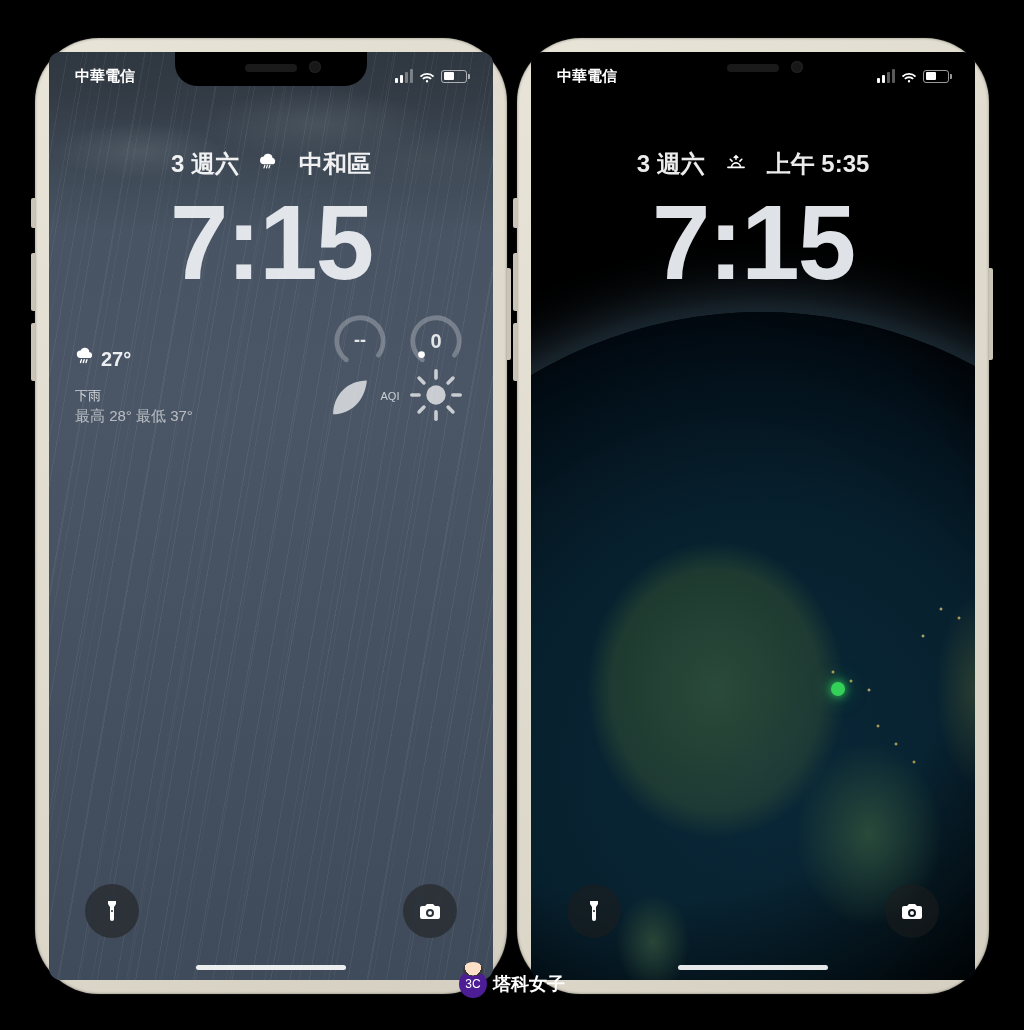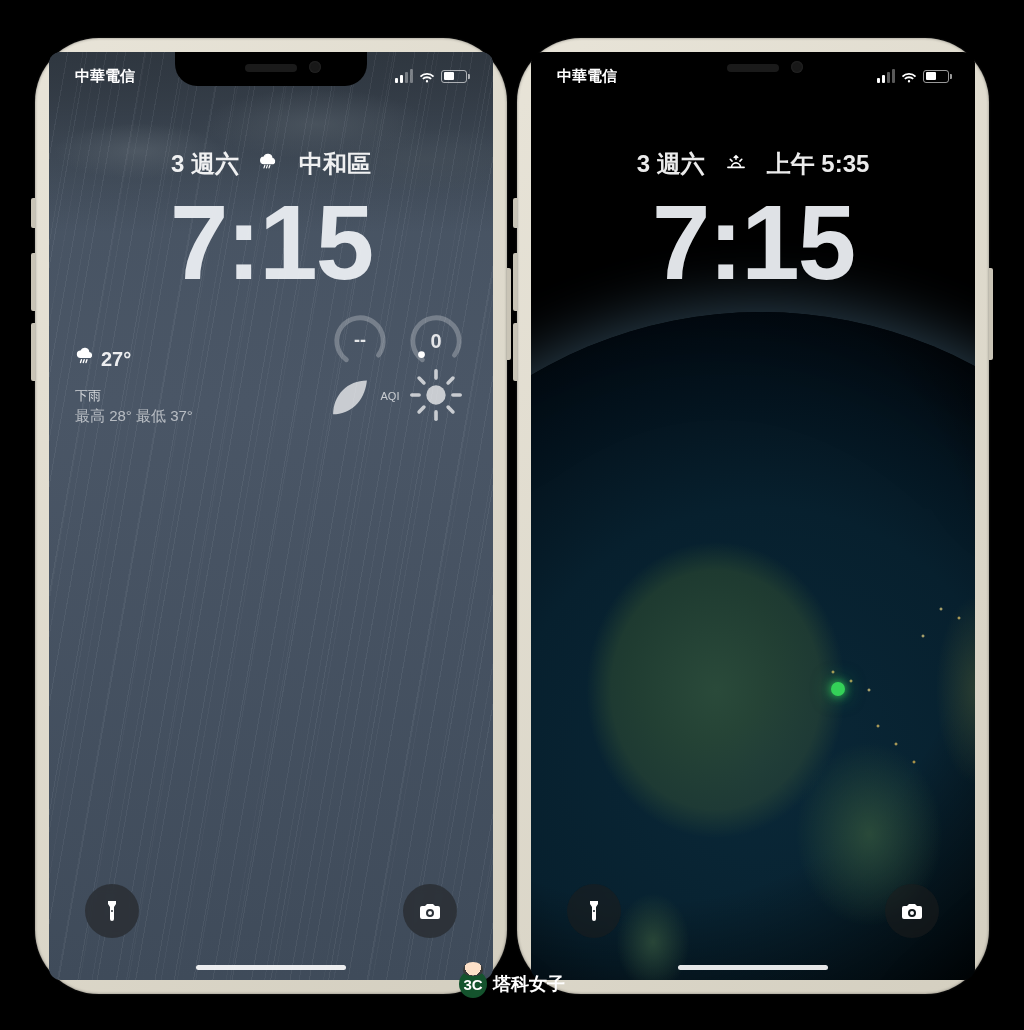--- a/index.html
+++ b/index.html
@@ -287,23 +287,23 @@
     position: absolute;
     bottom: 32px; left: 50%; transform: translateX(-50%);
     display: flex; align-items: center; gap: 6px;
     z-index: 100;
     color: #fff;
     font-size: 18px;
     font-weight: 600;
   }
   .watermark .badge {
     width: 28px; height: 28px; border-radius: 50%;
-    background: #14532d;
+    background: #4c1d95;
     display: flex; align-items: center; justify-content: center;
-    font-size: 15px; color: #fff; font-weight: 700;
+    font-size: 12px; color: #fff; font-weight: 400;
     position: relative;
   }
   .watermark .badge::before{
     content:""; position:absolute; top:-8px; left:4px;
     width:20px; height:14px;
     background: radial-gradient(circle at 50% 40%, #fce0c8 60%, transparent 61%),
                 linear-gradient(#3a3a3a,#3a3a3a);
     border-radius: 50% 50% 40% 40%;
   }
 </style>

